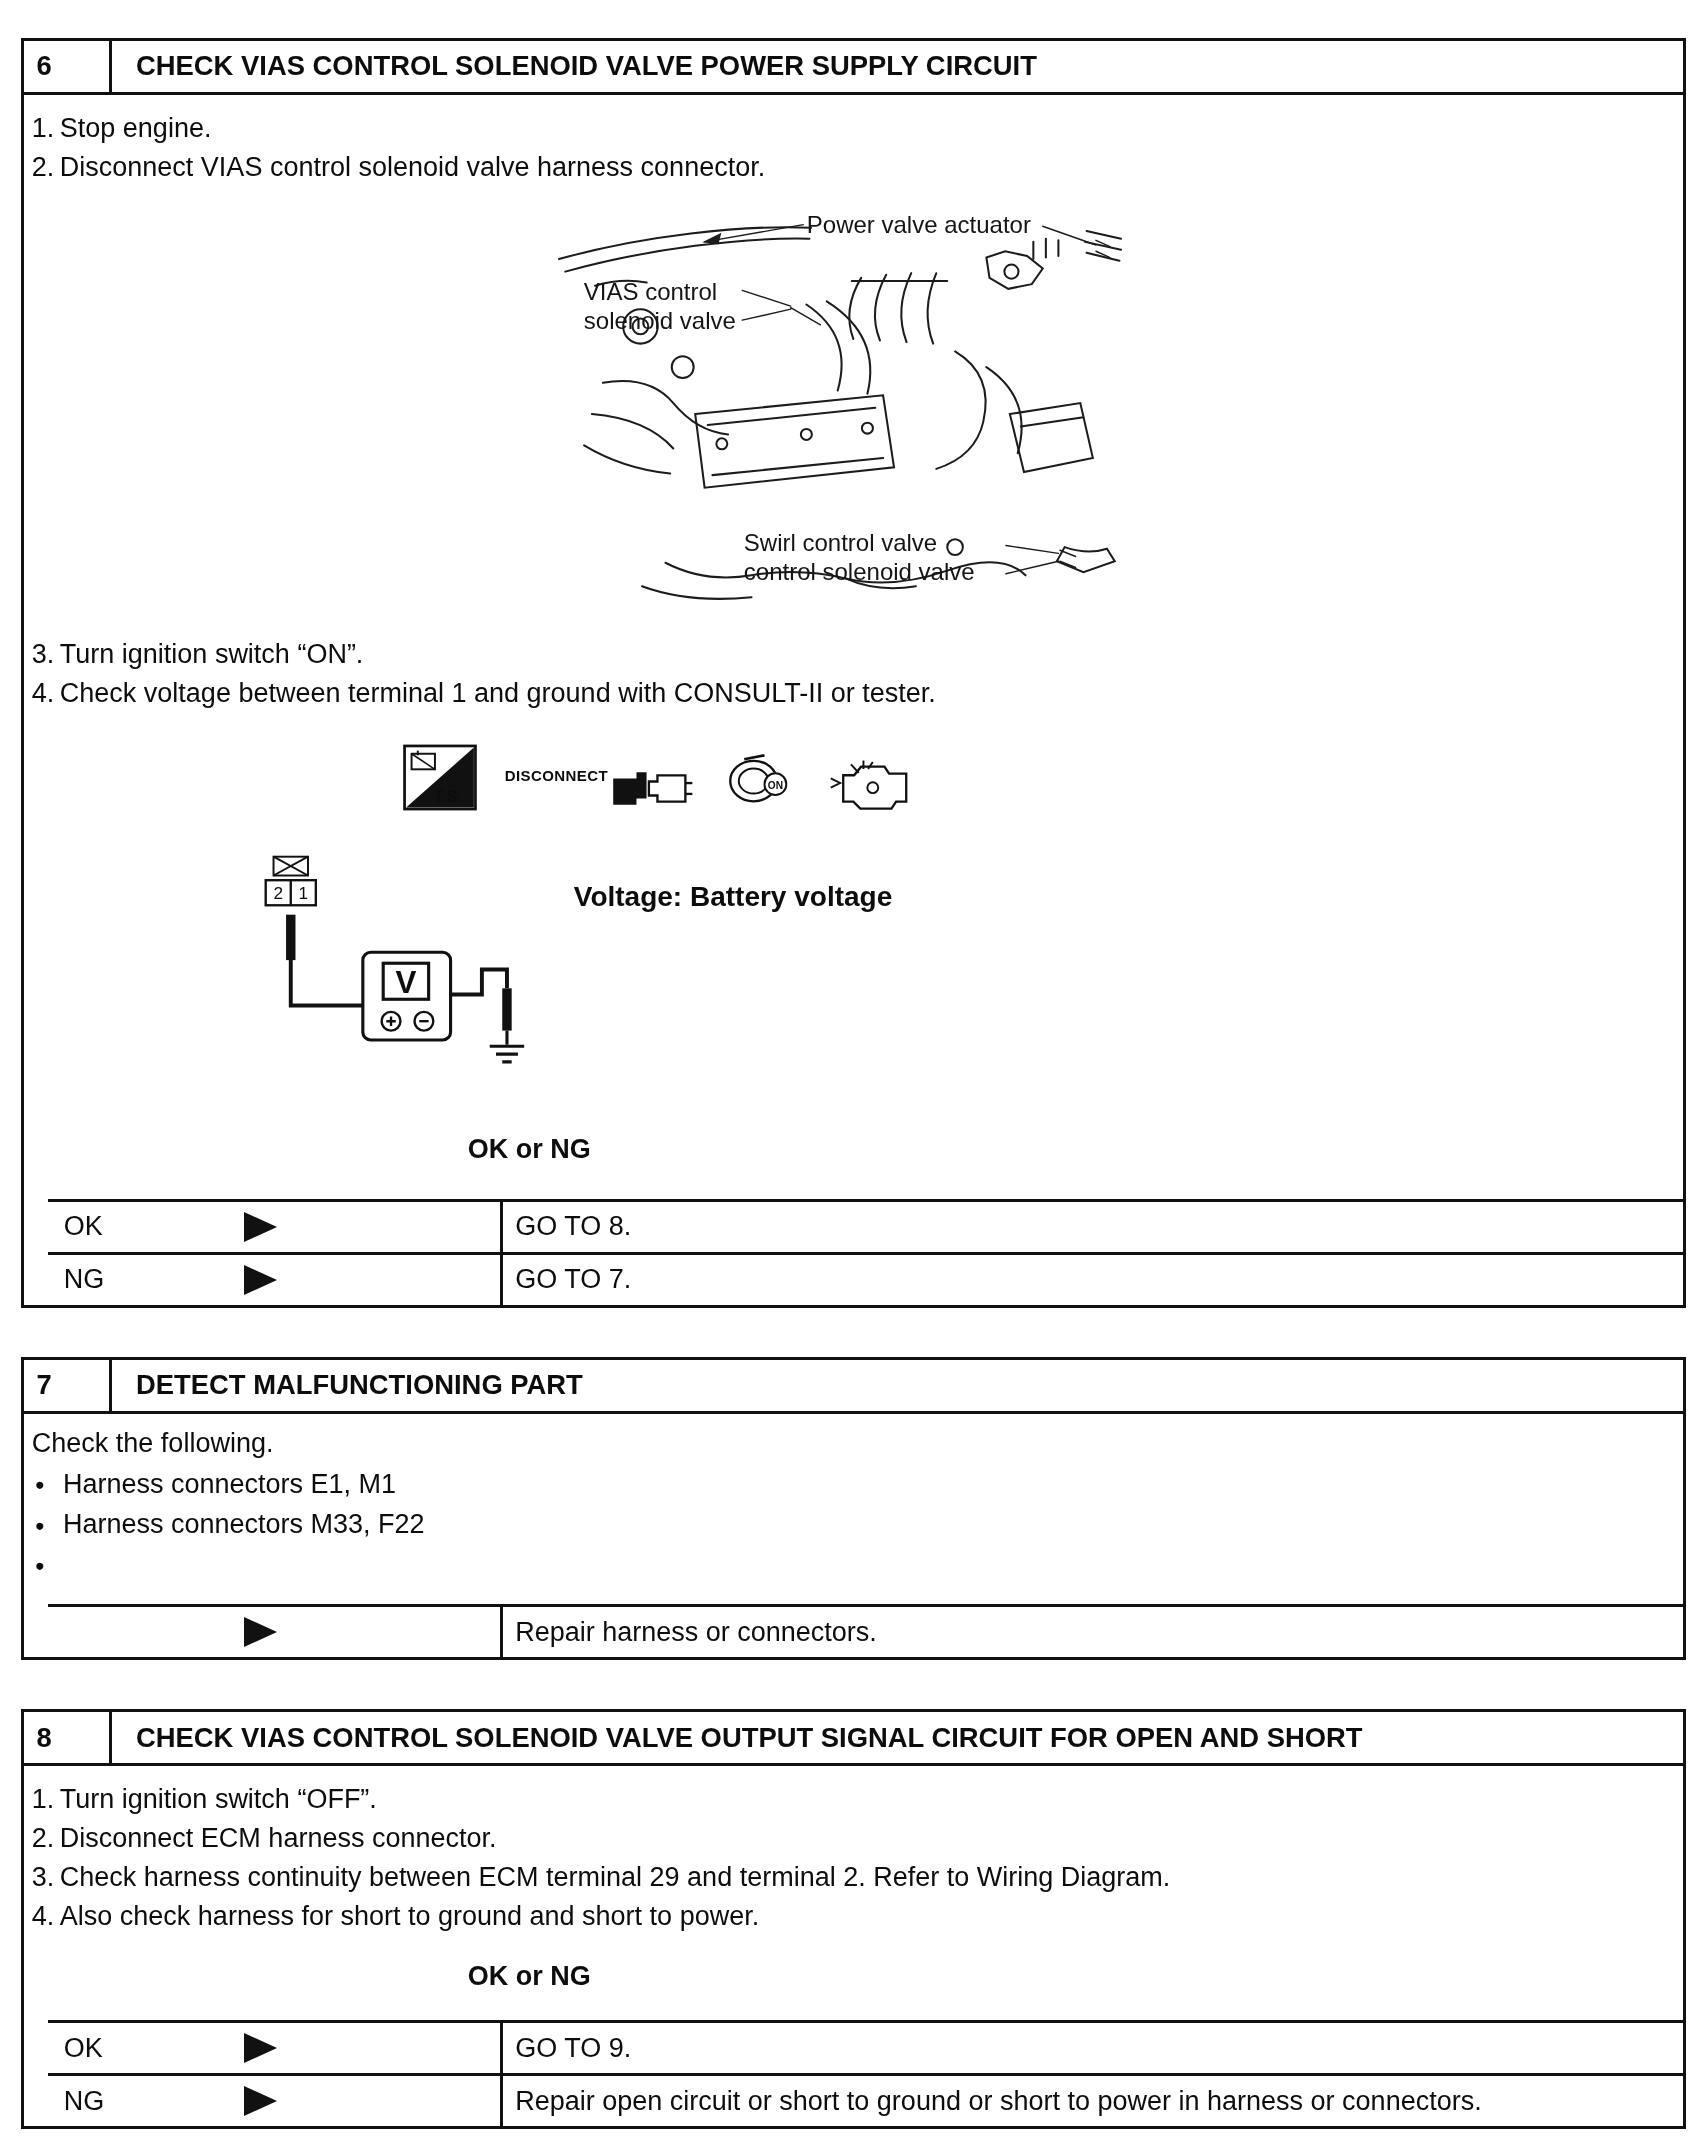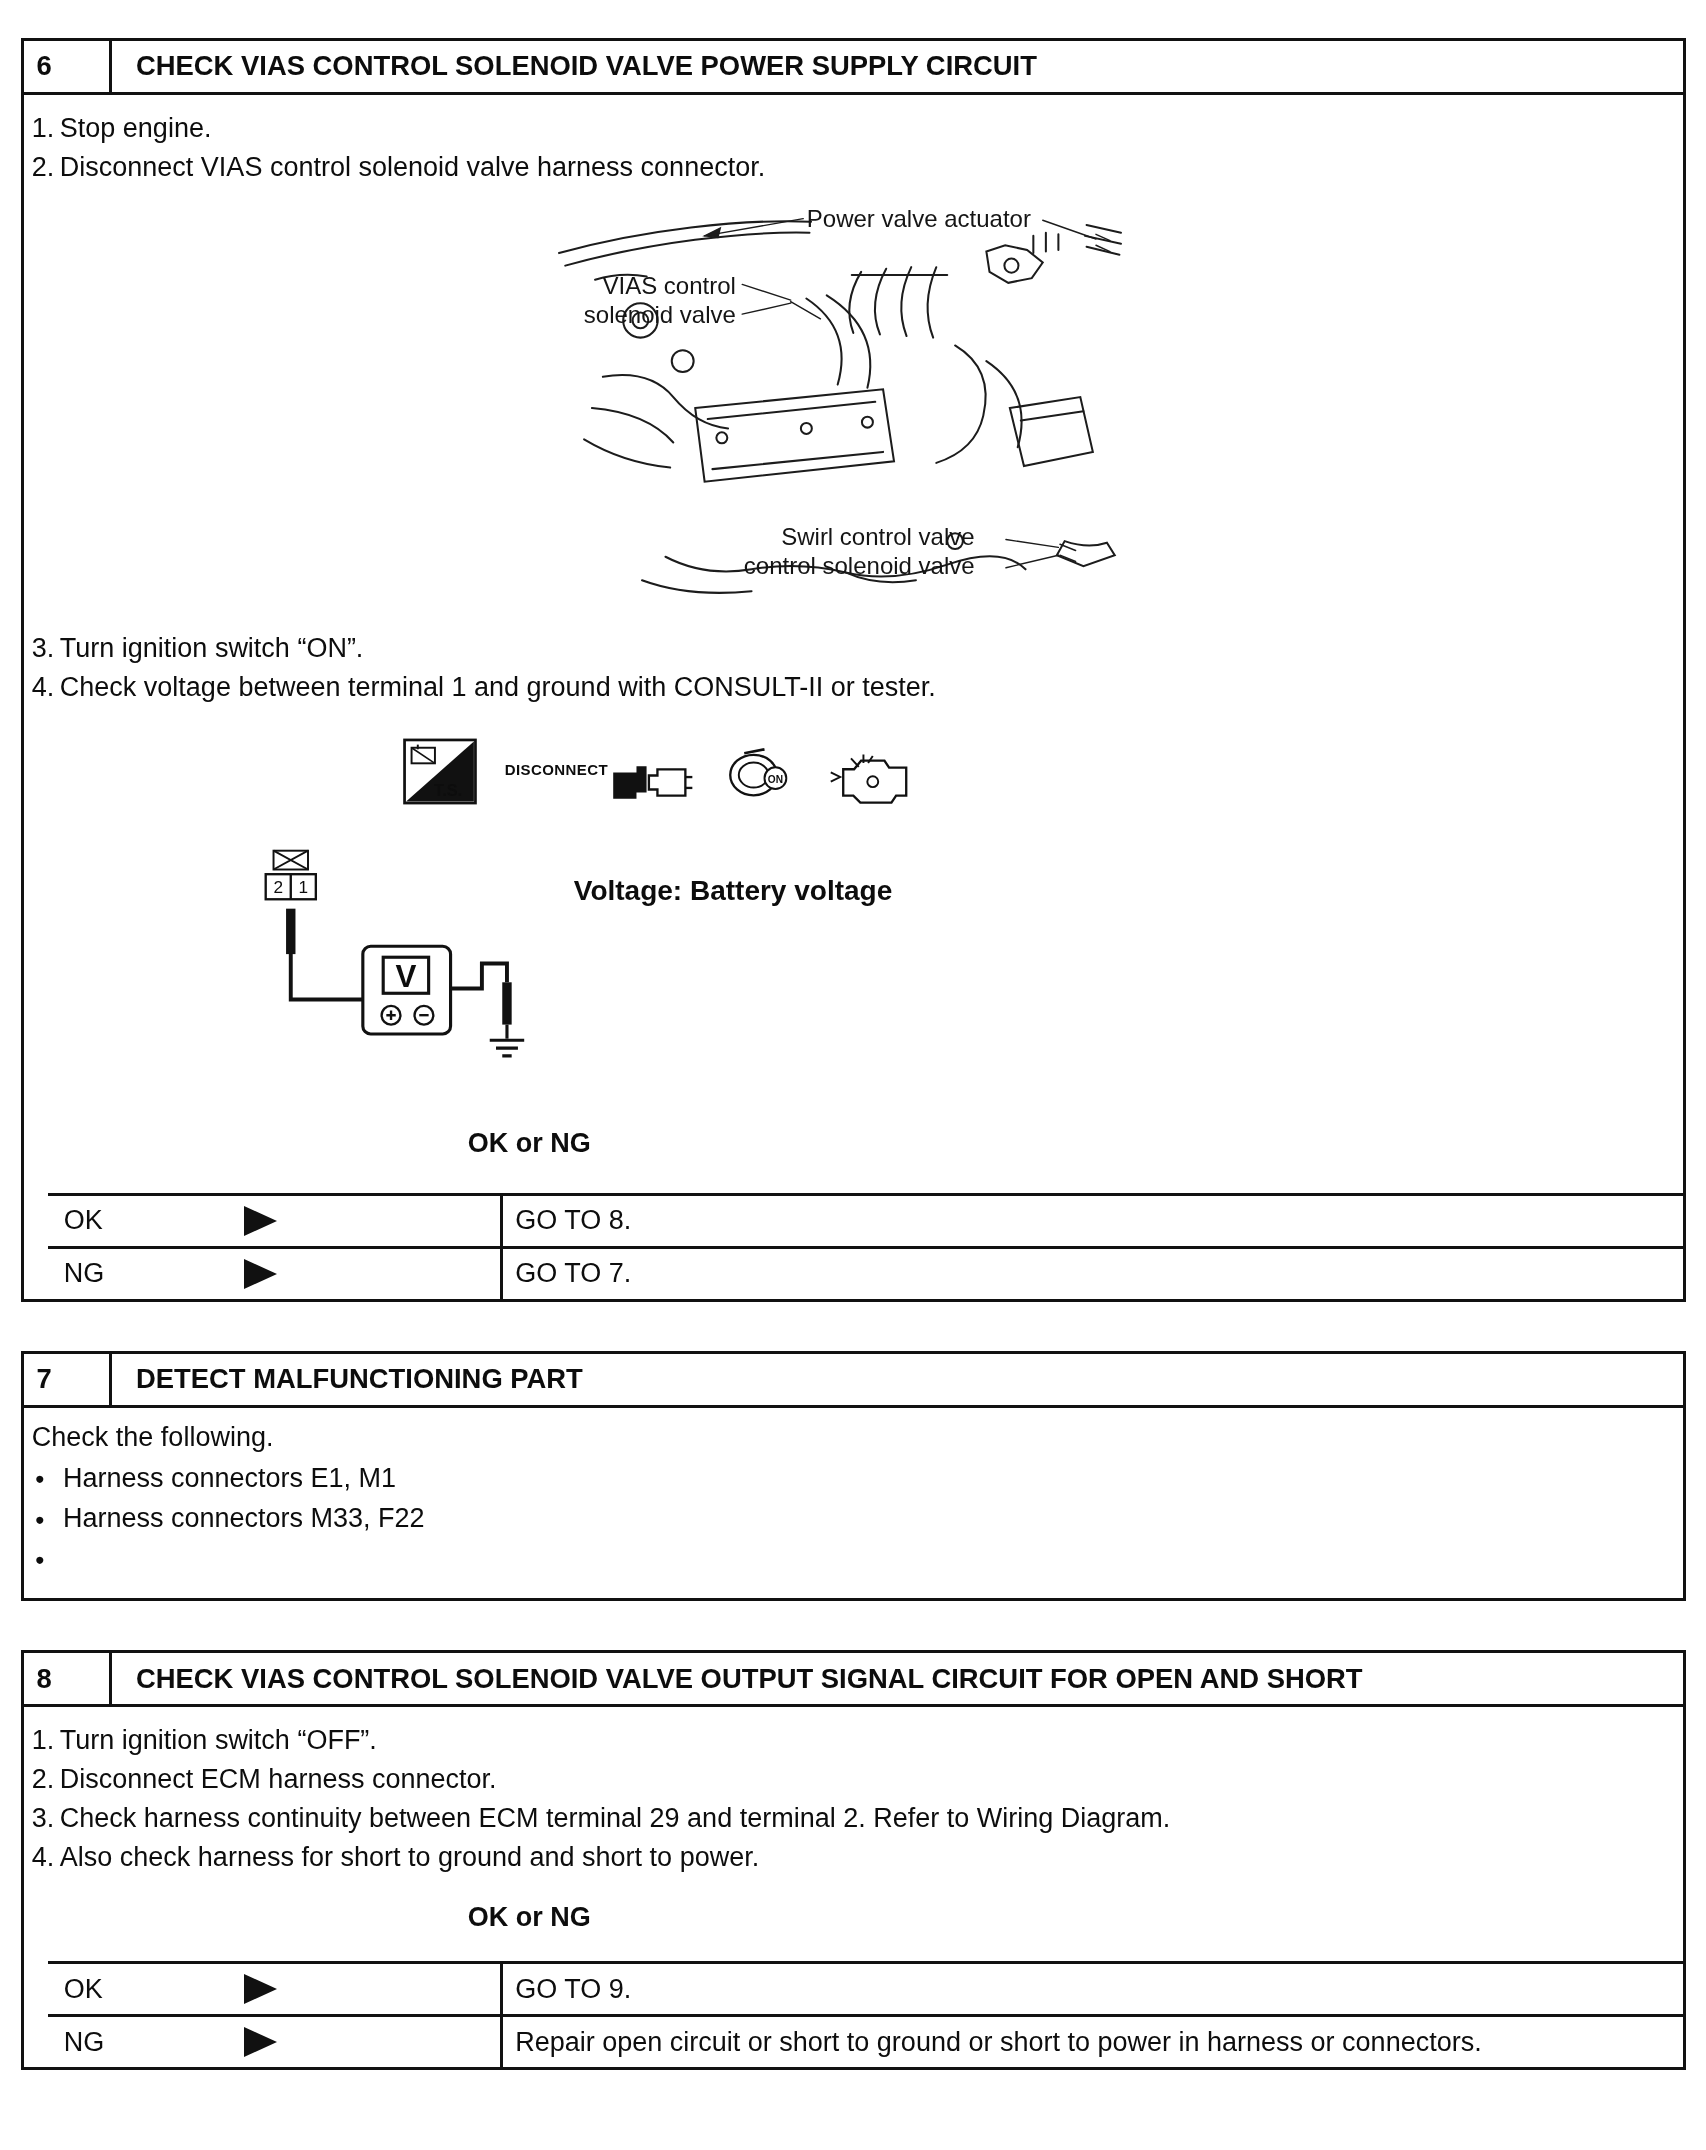--- a/index.html
+++ b/index.html
@@ -34,21 +34,21 @@
     padding-left:15.7px;border-right:3.1px solid #111;font-size:27px;
   }
   .arrow{
     position:absolute;left:196px;top:50%;transform:translateY(-50%);
     width:0;height:0;border-left:33px solid #111;
     border-top:15px solid transparent;border-bottom:15px solid transparent;
   }
   .result-right{flex:1;display:flex;align-items:center;padding:7.8px 12.5px;font-size:27px;}
 
   
-  .figure{position:relative;height:417px;margin:18px 0 11px 0;text-align:right;}
+  .figure{position:relative;height:417px;margin:24px 0 11px 0;}
   .fig-art{position:absolute;left:516px;top:0;}
   .fig-label{position:absolute;font-size:24px;line-height:1.18;color:#151515;}
   .lbl-power{left:775px;top:1.6px;}
   .lbl-vias{left:552px;top:69px;}
   .lbl-swirl{left:712px;top:320px;}
 
   
   .icons-row{display:flex;align-items:flex-end;margin:33px 0 0 371px;}
   .icon-box{margin-right:28px;}
   .disconnect-col{display:flex;flex-direction:row;align-items:flex-start;margin-right:28px;}
@@ -256,20 +256,27 @@
         <span>Harness connectors E1, M1</span>
       </div>
       <div class="bullet-line">
         <span class="bullet-dot"></span>
         <span>Harness connectors M33, F22</span>
       </div>
       <div class="bullet-line">
         <span class="bullet-dot"></span>
       </div>
     </div>
+    <div class="result-row">
+      <div class="result-left">
+        <span></span>
+        <span class="arrow"></span>
+      </div>
+      <div class="result-right">Repair harness or connectors.</div>
+    </div>
   </div>
 
   <div class="proc-table">
     <div class="proc-header">
       <div class="proc-num">8</div>
       <div class="proc-title">CHECK VIAS CONTROL SOLENOID VALVE OUTPUT SIGNAL CIRCUIT FOR OPEN AND SHORT</div>
     </div>
     <div class="proc-body">
       <div class="step">
         <span class="step-num">1.</span>

